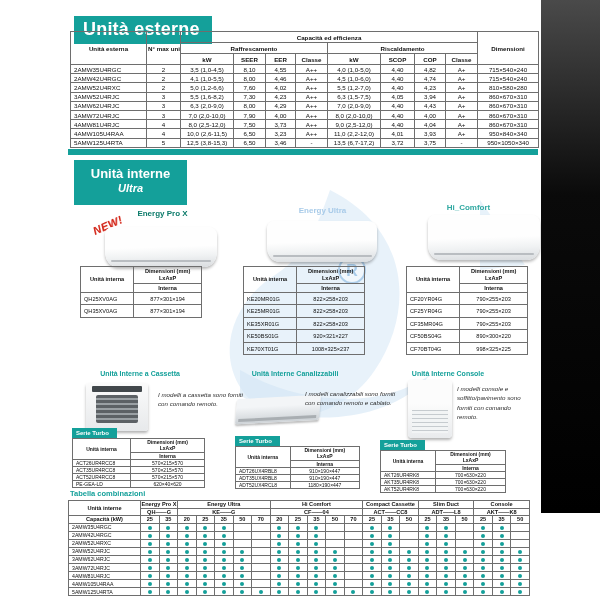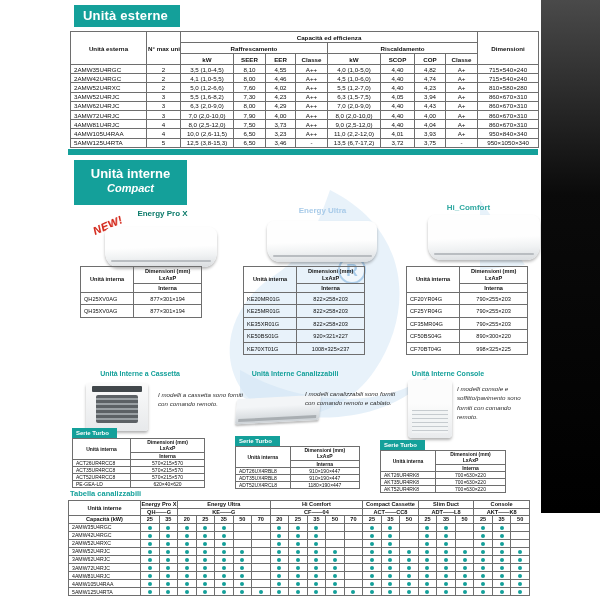--- a/index.html
+++ b/index.html
@@ -6,21 +6,21 @@
   html,body{width:600px;height:600px}
   body{position:relative;background:#fff;font-family:"Liberation Sans",sans-serif;overflow:hidden;color:#111}
   .abs{position:absolute}
   .z{z-index:1}
 
   
   .dark-strip{left:541px;top:0;width:59px;height:513px;background:linear-gradient(180deg,#4a4a4a 0%,#0a0a0a 38%,#000 100%);z-index:2}
 
   
   .teal-box{background:#14a09a;color:#fff;font-weight:bold}
-  #outdoor-title{left:74px;top:5px;padding:3px 12px 4px 9px;font-size:13px;letter-spacing:.2px}
+  #outdoor-title{left:74px;top:16px;padding:3px 12px 4px 9px;font-size:18px;letter-spacing:.2px}
   #indoor-title-box{left:74px;top:160px;width:113px;height:45px;text-align:center;padding-top:6px}
   #indoor-title-box .t1{font-size:13px}
   #indoor-title-box .t2{font-size:11px;font-style:italic;font-weight:bold;margin-top:1px}
   .teal-bar{left:68px;top:149px;width:470px;height:6px;background:#14a09a}
 
   
   #outdoor-table{left:70px;top:31px;width:468px;border-collapse:collapse;table-layout:fixed;font-size:6.2px;text-align:center}
   #outdoor-table th,#outdoor-table td{border:1px solid #6e6e6e;padding:.5px 1px;overflow:hidden;white-space:nowrap}
   #outdoor-table thead th{font-weight:bold;font-size:6.2px}
   #outdoor-table thead tr{height:11px}
@@ -262,21 +262,21 @@
         <td>-</td>
         <td>950×1050×340</td>
       </tr>
     </tbody>
 </table>
 
 <div class="abs z teal-bar"></div>
 
 <div class="abs z teal-box" id="indoor-title-box">
   <div class="t1">Unità interne</div>
-  <div class="t2">Compact</div>
+  <div class="t2">Ultra</div>
 </div>
 
 <div class="abs z prod-title ep-title">Energy Pro X</div>
 <div class="abs z prod-title eu-title">Energy Ultra</div>
 <div class="abs z prod-title hc-title">Hi_Comfort</div>
 <div class="abs z new-badge">NEW!</div>
 
 <div class="abs z img-wall" id="img-ep"></div>
 <div class="abs z img-wall" id="img-eu"></div>
 <div class="abs z img-wall" id="img-hc"></div>
@@ -488,21 +488,21 @@
           <td>700×630×220</td>
         </tr>
         <tr>
           <td class="lft">AKT52UR4RK8</td>
           <td>700×630×220</td>
         </tr>
       </tbody>
     </table>
   </div>
 
-<div class="abs z" id="combo-title">Tabella canalizzabili</div>
+<div class="abs z" id="combo-title">Tabella combinazioni</div>
 <table class="abs z" id="combo-table">
     <colgroup>
       <col style="width: 72px;">
       <col>
       <col>
       <col>
       <col>
       <col>
       <col>
       <col>

